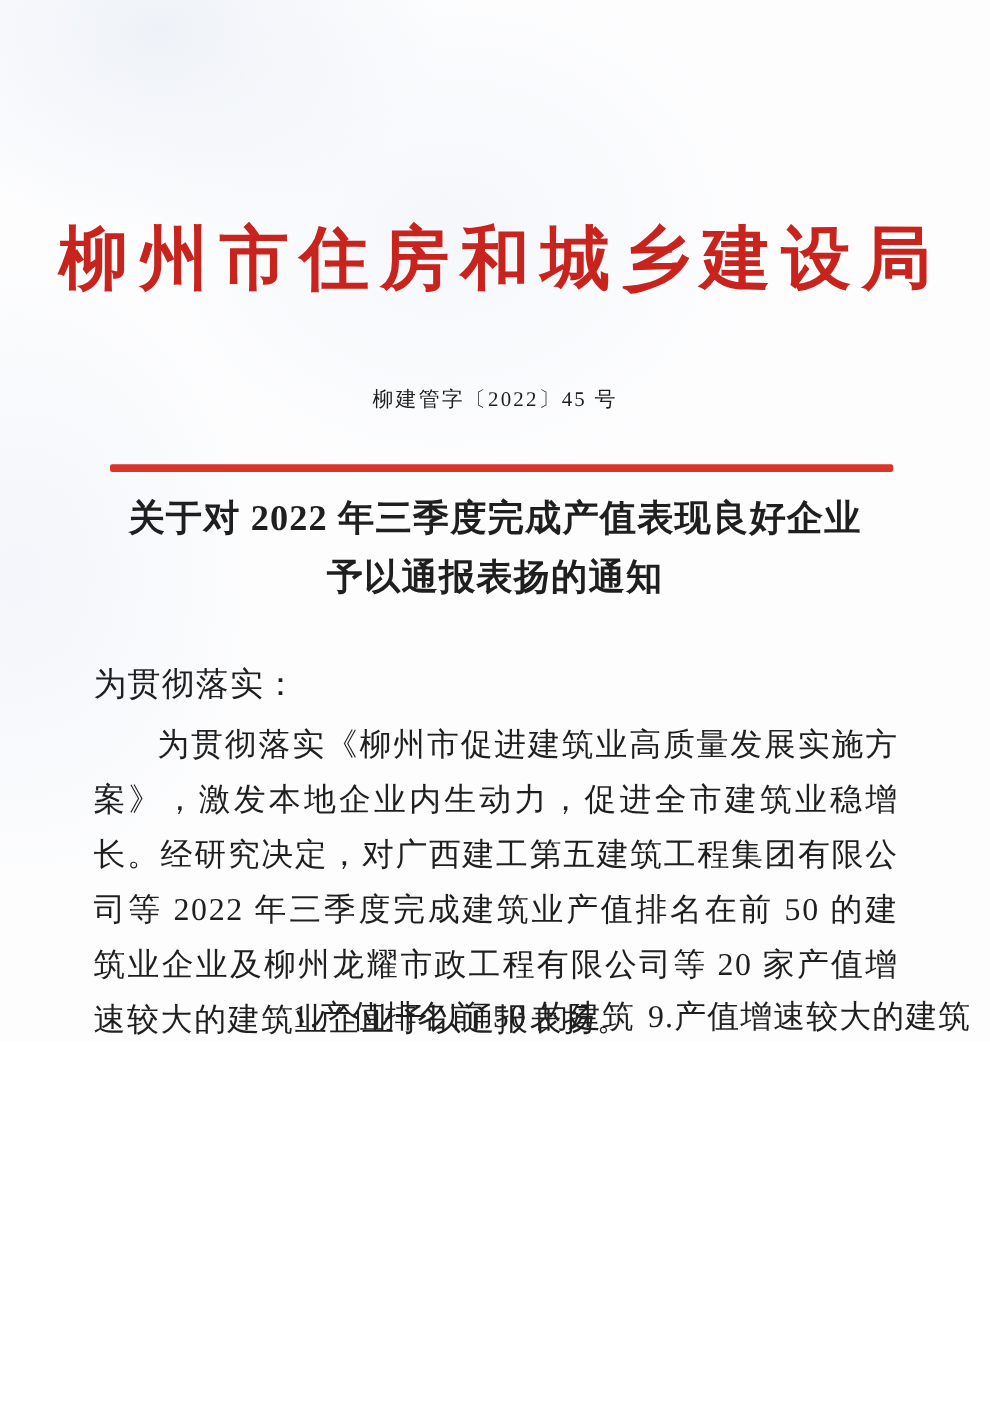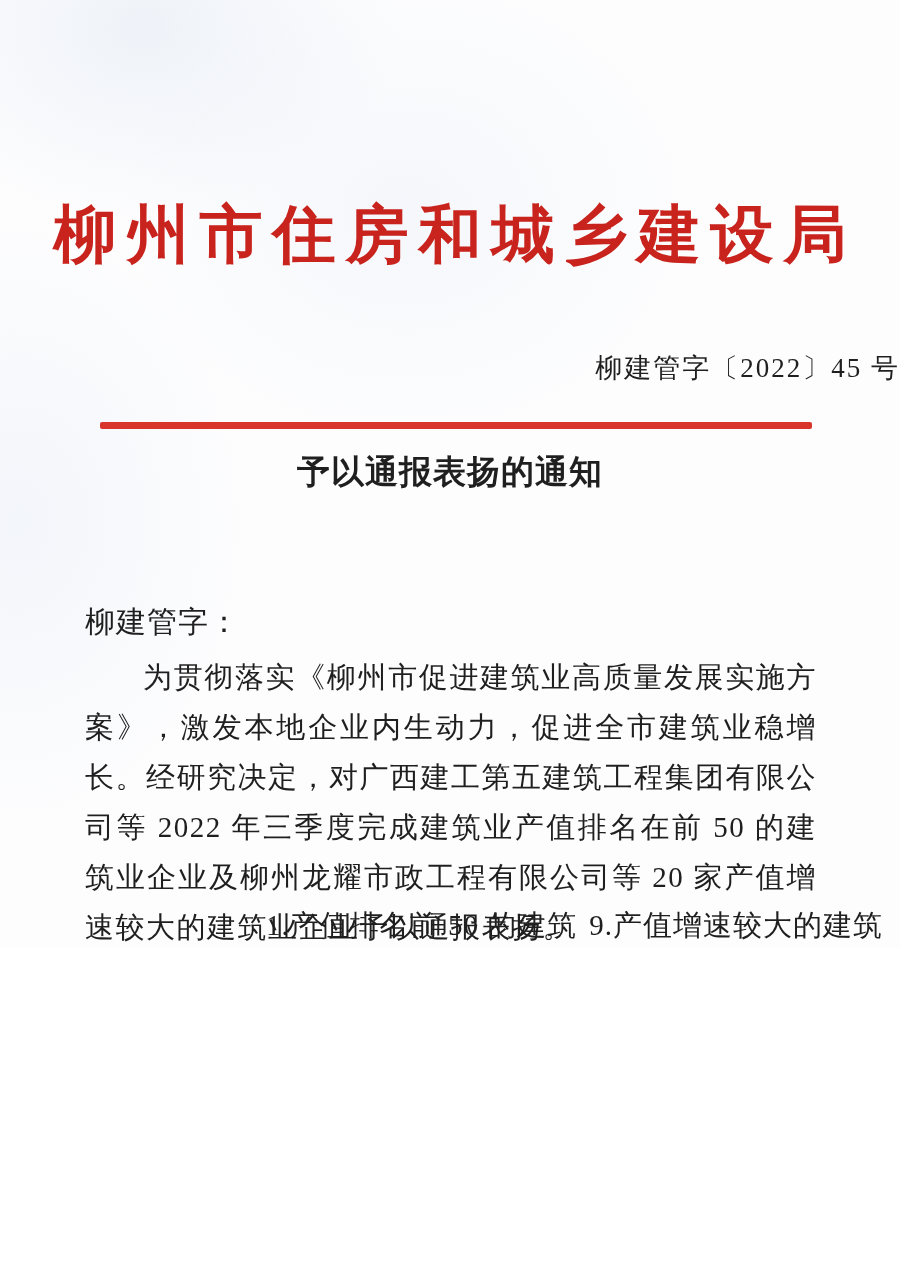--- a/index.html
+++ b/index.html
@@ -29,22 +29,22 @@
     font-weight: 900;
     color: var(--header-red, #c8231d);
     letter-spacing: 10px;
     padding-left: 10px;
     white-space: nowrap;
   }
 
   .doc-number {
     position: absolute;
     top: 350px; left: 0; right: 0;
-    text-align: right;
-    font-size: 27px;
+    text-align: center;
+    font-size: 19px;
     letter-spacing: 2px;
   }
 
   .red-divider {
     position: absolute;
     top: 422px; left: 100px;
     width: 712px; height: 7px;
     background: var(--divider-red, #d9362b);
     border-radius: 2px;
   }
@@ -127,24 +127,25 @@
 
 <div class="page">
 
   <div class="agency-header">柳州市住房和城乡建设局</div>
 
   <div class="doc-number">柳建管字〔2022〕45 号</div>
 
   <div class="red-divider"></div>
 
   <div class="doc-title">
+    <div>关于对 2022 年三季度完成产值表现良好企业</div>
     <div>予以通报表扬的通知</div>
   </div>
 
-  <div class="salutation">柳建管字：</div>
+  <div class="salutation">为贯彻落实：</div>
 
   <div class="body-paragraph">为贯彻落实《柳州市促进建筑业高质量发展实施方案》，激发本地企业内生动力，促进全市建筑业稳增长。经研究决定，对广西建工第五建筑工程集团有限公司等 2022 年三季度完成建筑业产值排名在前 50 的建筑业企业及柳州龙耀市政工程有限公司等 20 家产值增速较大的建筑业企业予以通报表扬。</div>
 
   <div class="attachments">
     <div class="att-label">附件：</div>
     <div class="att-items">
       <div>1.产值排名前 50 的建筑业企业名单</div>
       <div>9.产值增速较大的建筑业企业名单</div>
     </div>
   </div>

